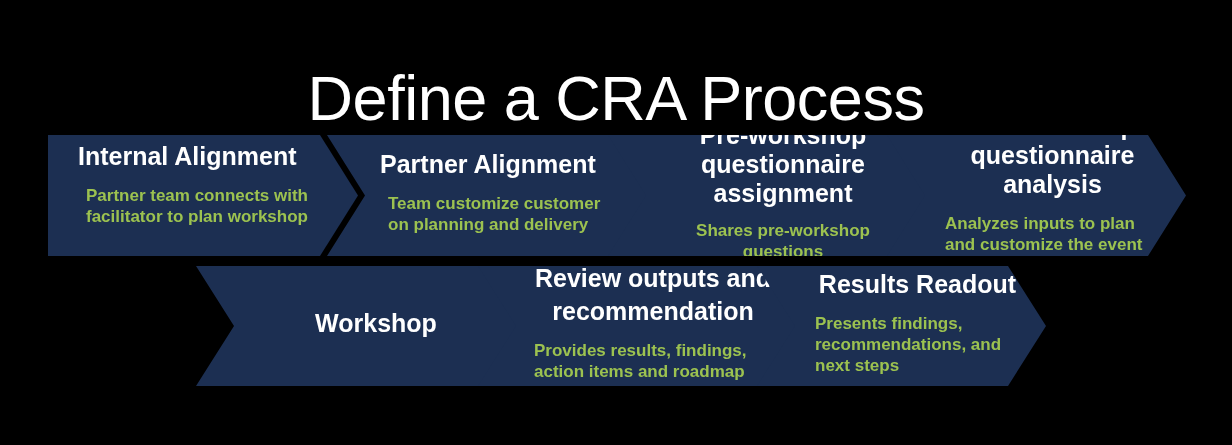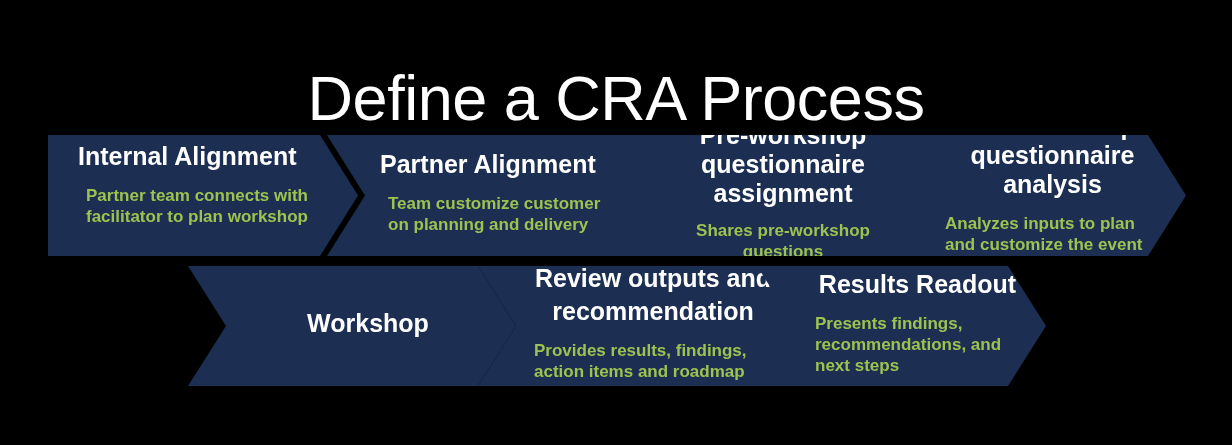--- a/index.html
+++ b/index.html
@@ -98,21 +98,21 @@
   
   #r1s4 {
     left: 839px; width: 299px;
     padding: 0 18px 16px 50px;
     -webkit-clip-path: polygon(0 0, 261px 0, 299px 50%, 261px 100%, 0 100%, 38px 50%);
     clip-path: polygon(0 0, 261px 0, 299px 50%, 261px 100%, 0 100%, 38px 50%);
   }
 
   
   #r2s1 {
-    left: 0px; width: 328px;
+    left: 8px; width: 328px;
     padding: 0 18px 0 50px;
     -webkit-clip-path: polygon(0 0, 290px 0, 328px 50%, 290px 100%, 0 100%, 38px 50%);
     clip-path: polygon(0 0, 290px 0, 328px 50%, 290px 100%, 0 100%, 38px 50%);
   }
   #r2s2 {
     left: 290px; width: 318px;
     padding: 0 16px 0 48px;
     -webkit-clip-path: polygon(0 0, 280px 0, 318px 50%, 280px 100%, 0 100%, 38px 50%);
     clip-path: polygon(0 0, 280px 0, 318px 50%, 280px 100%, 0 100%, 38px 50%);
   }

